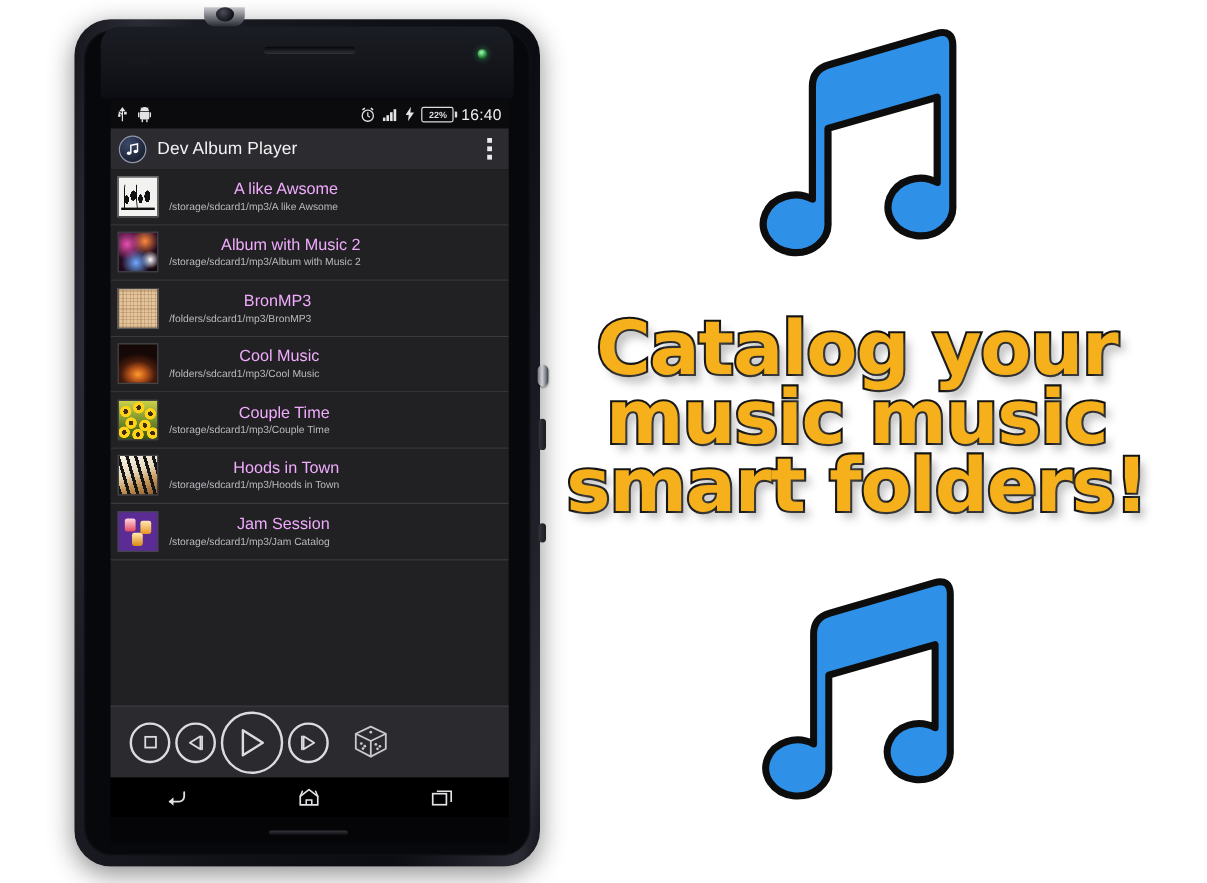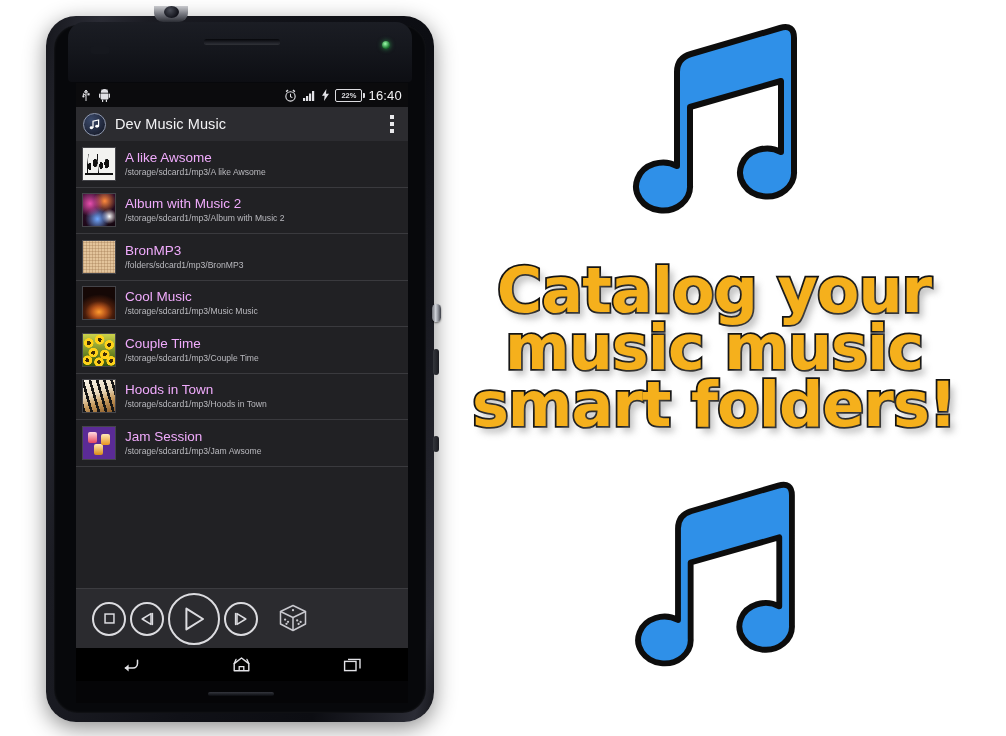--- a/index.html
+++ b/index.html
@@ -4,21 +4,21 @@
 <style>
   html,body{margin:0;padding:0;}
   body{
     width:1006px;height:736px;position:relative;overflow:hidden;
     background:#ffffff;
     font-family:"Liberation Sans","DejaVu Sans",sans-serif;
   }
 
   
   #phone-device{
-    position:absolute;left:46px;top:4px;width:392px;height:728px;
+    position:absolute;left:62px;top:4px;width:392px;height:728px;text-align:right;
   }
   .phone-body{
     position:absolute;left:0;top:12px;width:388px;height:706px;
     border-radius:30px;
     background:linear-gradient(100deg,#15161c 0%,#23242c 6%,#2a2b34 11%,#1b1c23 20%,#101117 50%,#0c0d12 76%,#202129 90%,#2b2c35 96%,#131419 100%);
     box-shadow:0 6px 22px rgba(0,0,0,.45);
   }
   .phone-inner{
     position:absolute;left:8px;top:9px;width:372px;height:688px;
     border-radius:24px;background:#07080b;
@@ -268,21 +268,21 @@
     </div>
 
     <div class="action-bar">
       <div class="app-icon">
         <svg width="13" height="13" viewBox="0 0 14 14">
           <path d="M5.4 10.2V3.4l6-1.3v6.6" stroke="#ffffff" stroke-width="1.3" fill="none" stroke-linecap="round"></path>
           <ellipse cx="3.7" cy="10.4" rx="1.9" ry="1.6" fill="#ffffff"></ellipse>
           <ellipse cx="9.7" cy="8.9" rx="1.9" ry="1.6" fill="#ffffff"></ellipse>
         </svg>
       </div>
-      <div class="app-title">Dev Music Music</div>
+      <div class="app-title">Dev Album Player</div>
       <div class="overflow">
         <span></span>
           <span></span>
           <span></span>
       </div>
     </div>
 
     <div class="song-list" id="song-list">
         <div class="song-row">
           <div class="thumb t-sketch"></div>
@@ -302,21 +302,21 @@
           <div class="thumb t-linen"></div>
           <div class="song-meta">
             <div class="song-title">BronMP3</div>
             <div class="song-path">/folders/sdcard1/mp3/BronMP3</div>
           </div>
         </div>
         <div class="song-row">
           <div class="thumb t-glow"></div>
           <div class="song-meta">
             <div class="song-title">Cool Music</div>
-            <div class="song-path">/storage/sdcard1/mp3/Music Music</div>
+            <div class="song-path">/folders/sdcard1/mp3/Cool Music</div>
           </div>
         </div>
         <div class="song-row">
           <div class="thumb t-sunflower"></div>
           <div class="song-meta">
             <div class="song-title">Couple Time</div>
             <div class="song-path">/storage/sdcard1/mp3/Couple Time</div>
           </div>
         </div>
         <div class="song-row">
@@ -325,21 +325,21 @@
             <div class="song-title">Hoods in Town</div>
             <div class="song-path">/storage/sdcard1/mp3/Hoods in Town</div>
           </div>
         </div>
         <div class="song-row">
           <div class="thumb t-jars">
             <span class="t-jars-b"></span>
           </div>
           <div class="song-meta">
             <div class="song-title">Jam Session</div>
-            <div class="song-path">/storage/sdcard1/mp3/Jam Awsome</div>
+            <div class="song-path">/storage/sdcard1/mp3/Jam Catalog</div>
           </div>
         </div>
       </div>
 
     <div class="player-bar">
       <div class="ctl ctl-stop">
         <svg width="13" height="13" viewBox="0 0 14 14">
           <rect x="2.2" y="2.2" width="9.6" height="9.6" stroke="#dcdce0" stroke-width="1.6" fill="none"></rect>
         </svg>
       </div>

